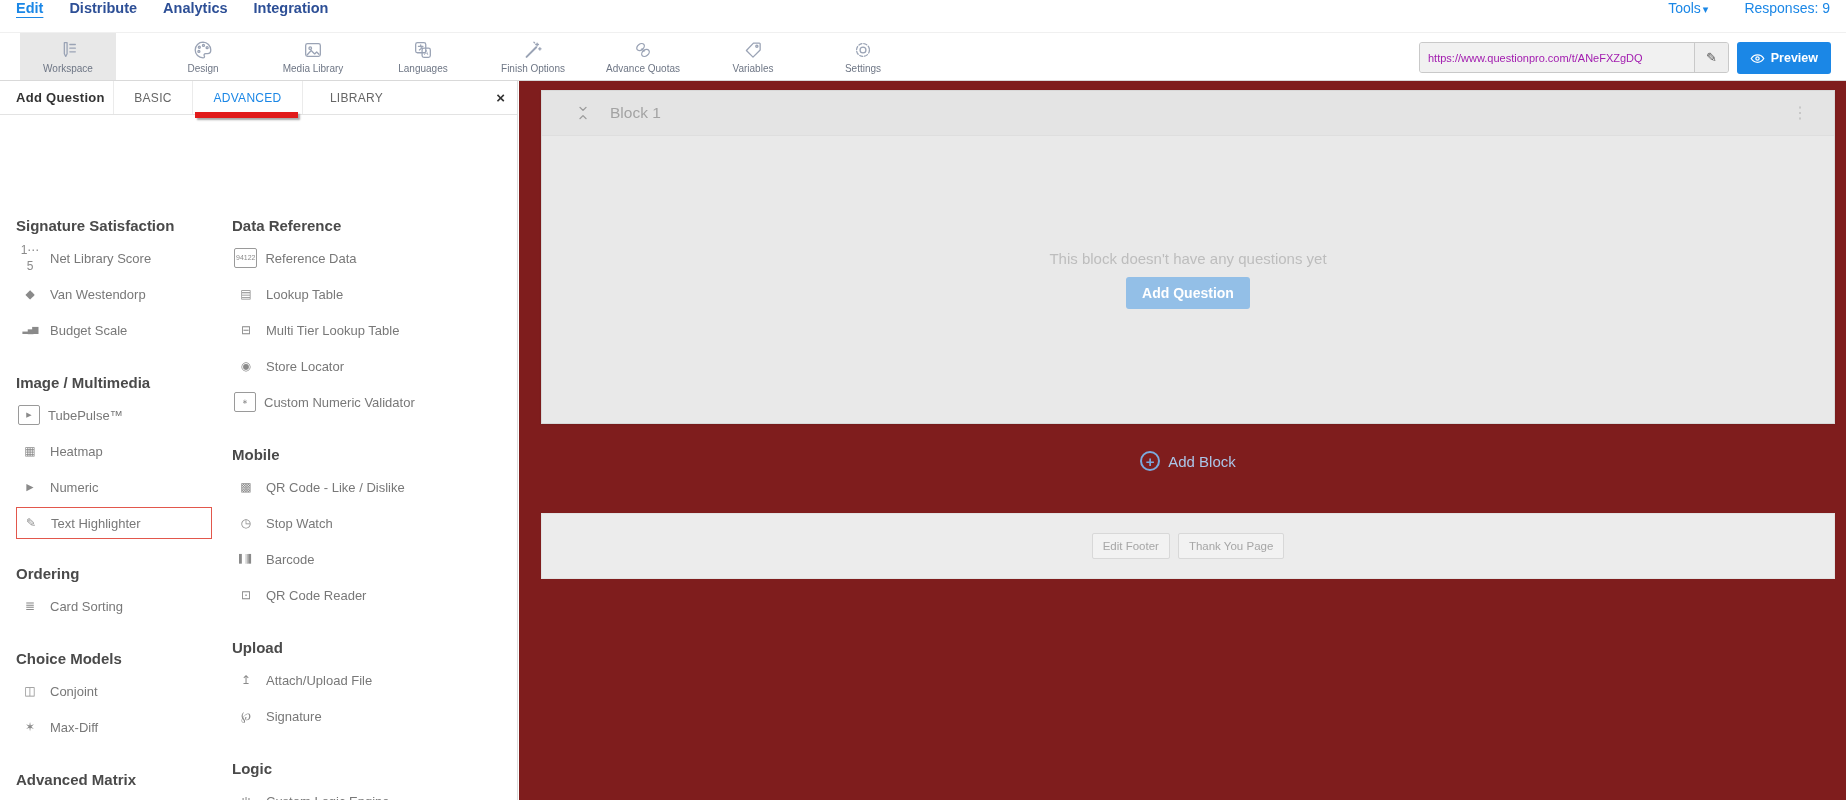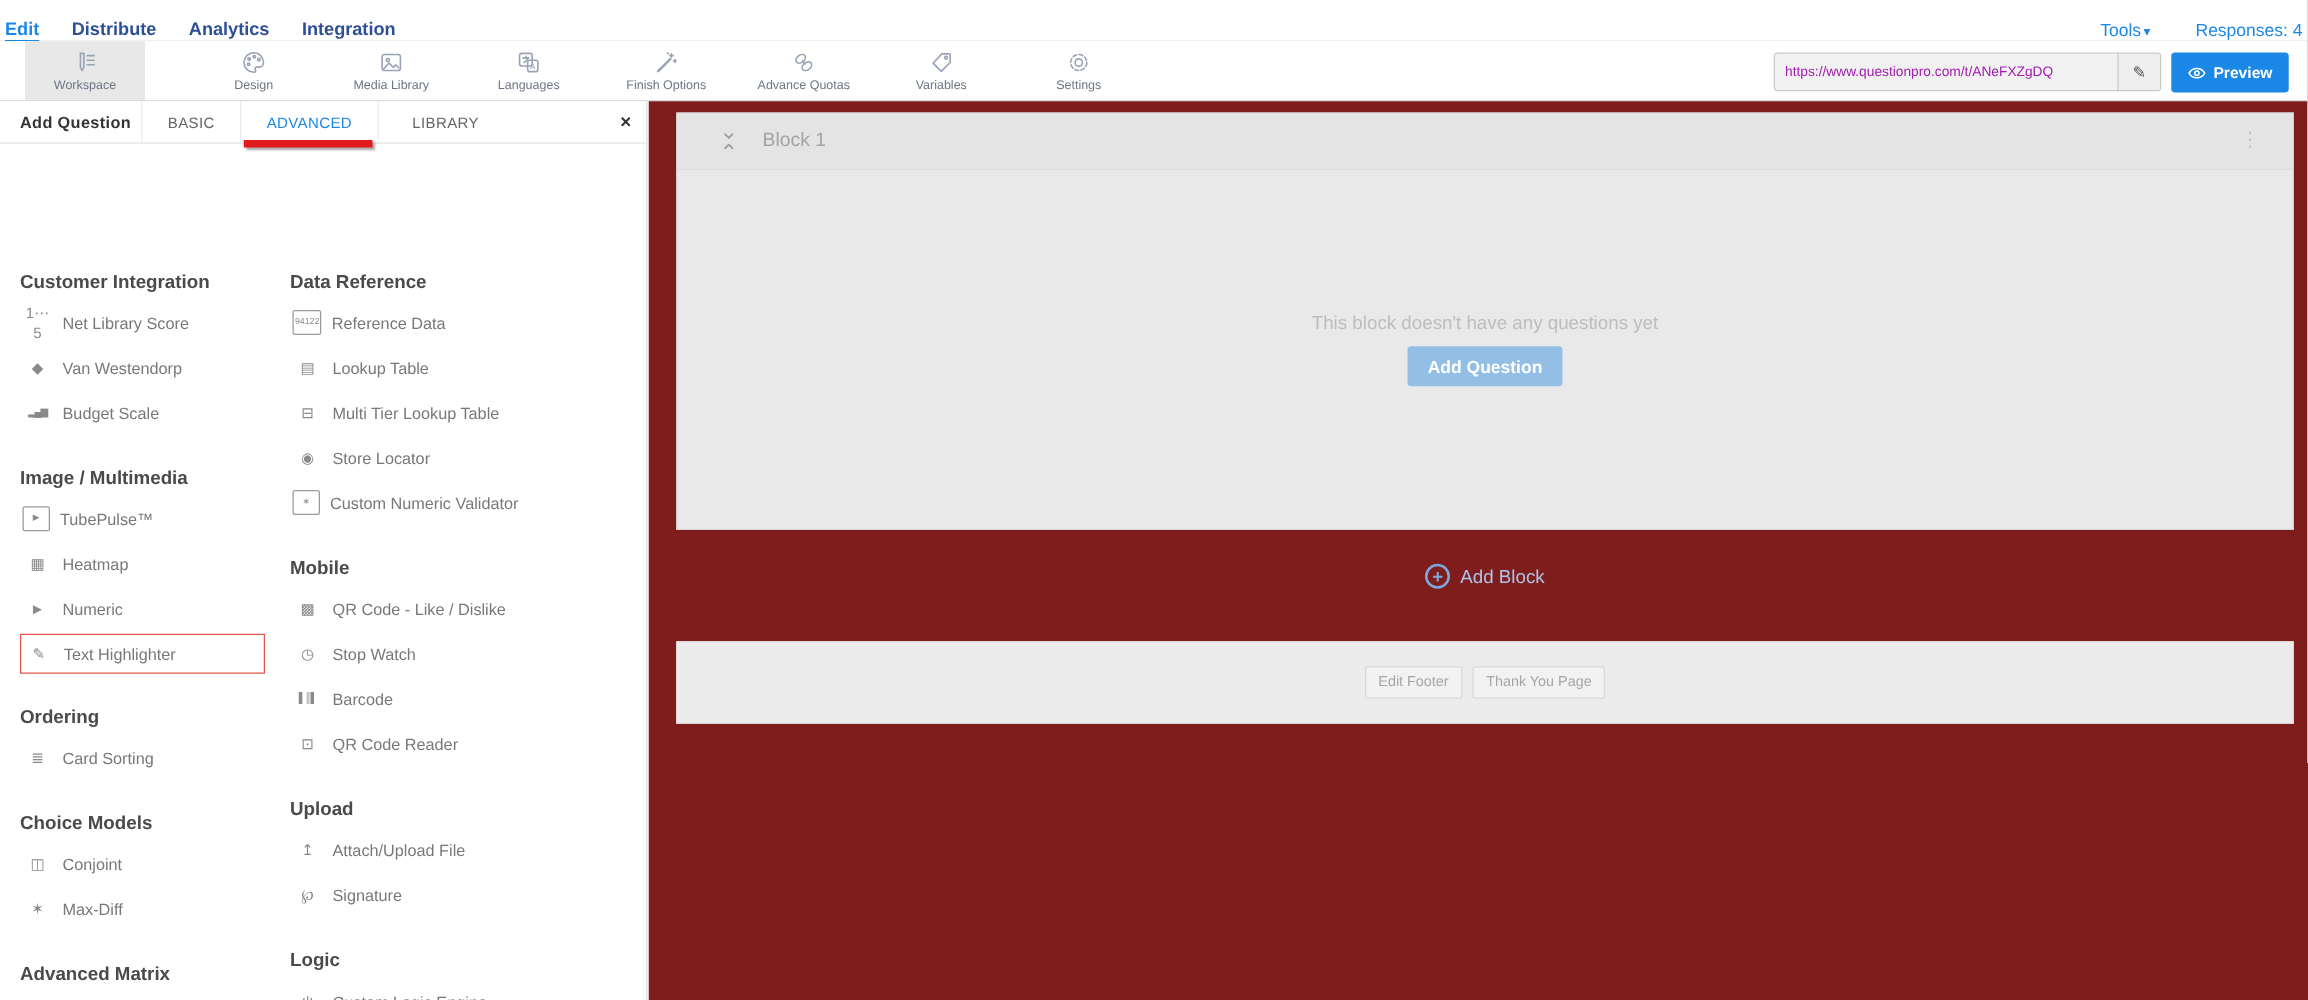--- a/index.html
+++ b/index.html
@@ -1,21 +1,21 @@
 <!DOCTYPE html>
 <html><head>
 <meta charset="utf-8">
 <style>
   * { margin:0; padding:0; box-sizing:border-box; }
   html,body { background:#f4f4f4; }
   body { font-family:"Liberation Sans", sans-serif; }
   .screen { position:relative; width:1846px; height:800px; background:#fff; overflow:hidden; }
 
   
-  .topnav { position:absolute; left:0; top:0; right:0; height:33px; background:#fff; display:flex; align-items:flex-end; padding:0 4px; border-bottom:1px solid #f0f0f0; }
+  .topnav { position:absolute; left:0; top:0; right:0; height:33px; background:#fff; display:flex; align-items:flex-start; padding:0 16px; border-bottom:1px solid #f0f0f0; }
   .nav-item { font-size:14.5px; font-weight:600; color:#2d4f96; margin-right:26px; cursor:pointer; }
   .nav-item.active { color:#1b87e6; text-decoration:underline; text-underline-offset:4px; }
   .topnav-right { margin-left:auto; display:flex; align-items:center; gap:36px; }
   .tools { font-size:14px; color:#1b87e6; cursor:pointer; }
   .tools .caret { font-size:11px; margin-left:2px; }
   .responses { font-size:14px; color:#1b87e6; }
 
   
   .toolbar { position:absolute; left:0; top:33px; right:0; height:48px; background:#fff; border-bottom:1px solid #d9d9d9; display:flex; align-items:stretch; padding-left:20px; }
   .tb-item { width:110px; display:flex; flex-direction:column; align-items:center; justify-content:center; cursor:pointer; }
@@ -74,21 +74,21 @@
 
 <div class="screen">
 
   <div class="topnav">
     <span class="nav-item active">Edit</span>
     <span class="nav-item">Distribute</span>
     <span class="nav-item">Analytics</span>
     <span class="nav-item">Integration</span>
     <div class="topnav-right">
       <span class="tools"><span>Tools</span><span class="caret">▾</span></span>
-      <span class="responses">Responses: 4</span>
+      <span class="responses">Responses: 9</span>
     </div>
   </div>
 
   <div class="toolbar">
     <div class="tb-item selected">
       <svg viewBox="0 0 24 24">
           <path d="M8 4v12l1.5 3L11 16V4z"></path>
           <path d="M14 6h6M14 10h6M14 14h6"></path>
         </svg>
       <span class="tb-label">Workspace</span>
@@ -168,21 +168,21 @@
   <div class="left-panel">
     <div class="tabs-row">
       <div class="tab-cell tab-title">Add Question</div>
       <div class="tab-cell tab-basic">BASIC</div>
       <div class="tab-cell tab-advanced">ADVANCED</div>
       <div class="tab-cell tab-library">LIBRARY</div>
       <span class="panel-close">×</span>
     </div>
     <div class="q-col q-col1">
         <div class="q-section">
-          <div class="q-sec-title">Customer Integration</div>
+          <div class="q-sec-title">Signature Satisfaction</div>
           <div class="q-item">
             <span class="q-icon">1⋯5</span>
             <span class="q-label">Net Library Score</span>
           </div>
           <div class="q-item">
             <span class="q-icon">◆</span>
             <span class="q-label">Van Westendorp</span>
           </div>
           <div class="q-item">
             <span class="q-icon bars">▂▄▆</span>

